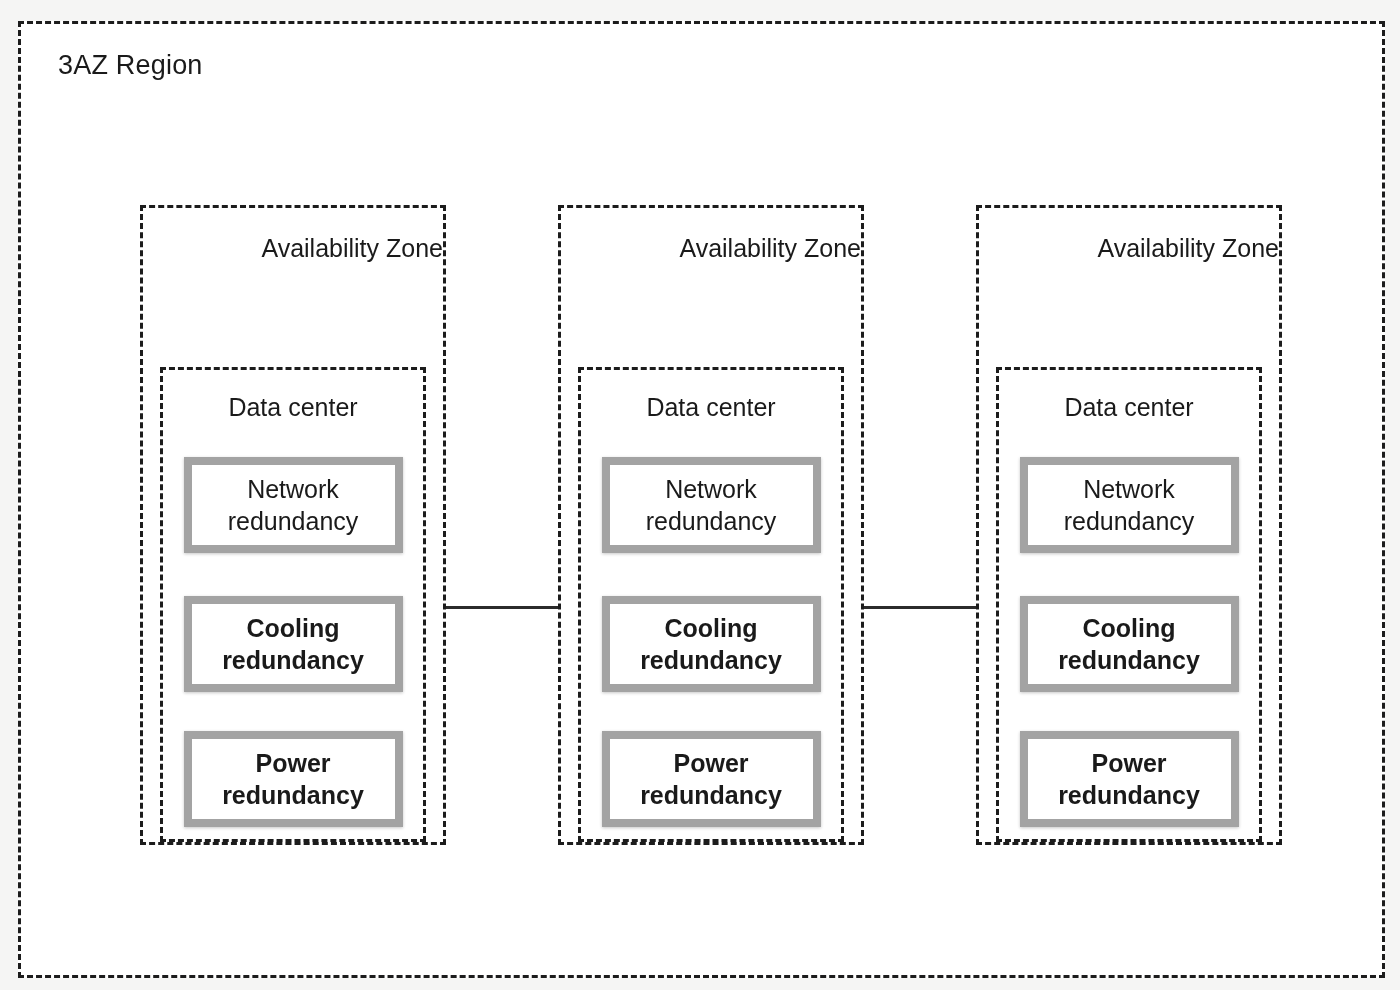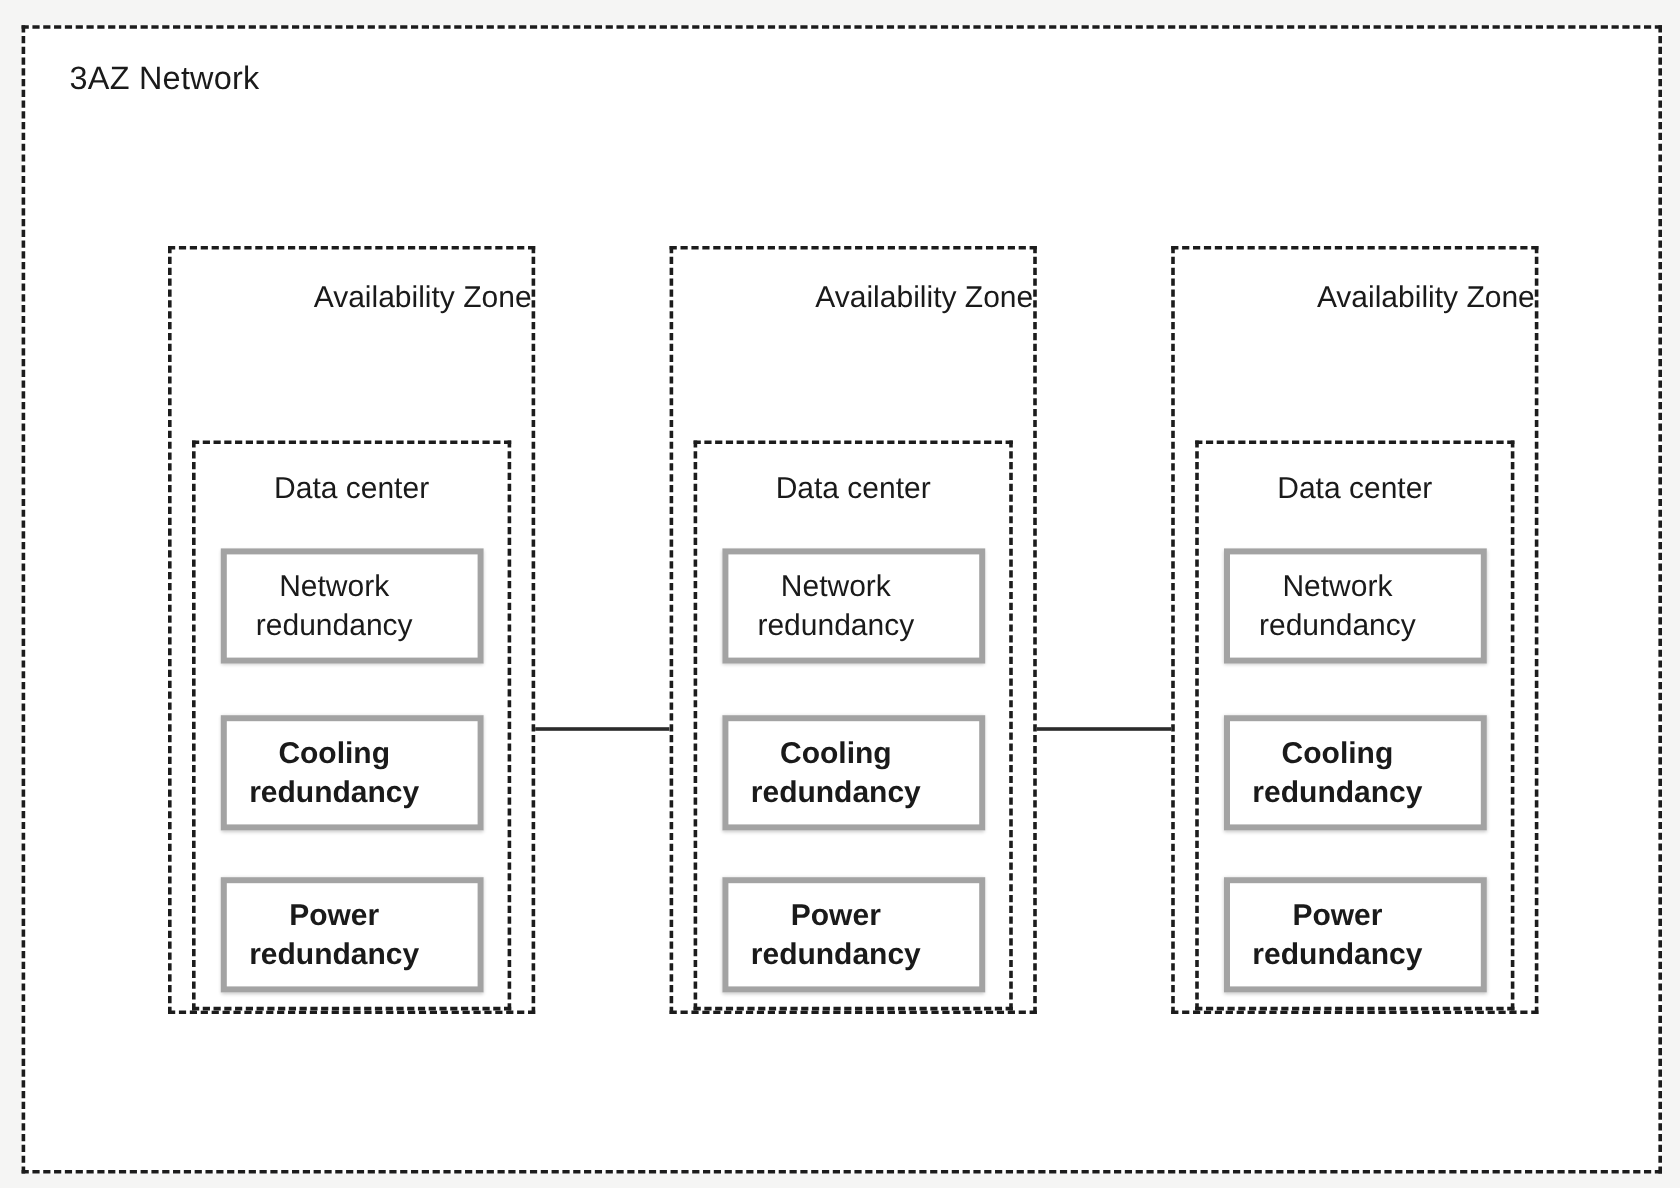--- a/index.html
+++ b/index.html
@@ -62,24 +62,25 @@
   .dc-label {
     text-align: center;
     margin-top: 23px;
     font-size: 25px;
   }
   .component {
     box-sizing: border-box;
     width: 219px;
     height: 96px;
     margin: 0 auto;
-    border: 5px solid #a3a3a3;
+    border: 8px solid #a3a3a3;
     background: #ffffff;
     display: flex;
     align-items: center;
+    justify-content: center;
     text-align: center;
     font-size: 25px;
     line-height: 1.28;
     box-shadow: 0 1px 3px rgba(0,0,0,0.22);
   }
   .component .component-label {
     display: block;
     width: 180px;
   }
   .component.c1 { margin-top: 35px; }
@@ -92,21 +93,21 @@
     background: #2b2b2b;
   }
   .conn-1 { left: 425px; width: 112px; }
   .conn-2 { left: 843px; width: 112px; }
 </style>
 </head>
 <body>
 
 <div class="region">
 
-  <div class="region-label">3AZ Network</div>
+  <div class="region-label">3AZ Region</div>
 
   <div class="az az-1">
     <div class="az-label">Availability Zone</div>
     <div class="dc">
       <div class="dc-label">Data center</div>
       <div class="component c1">
         <span class="component-label">Network redundancy</span>
       </div>
       <div class="component c2">
         <span class="component-label">Cooling redundancy</span>

